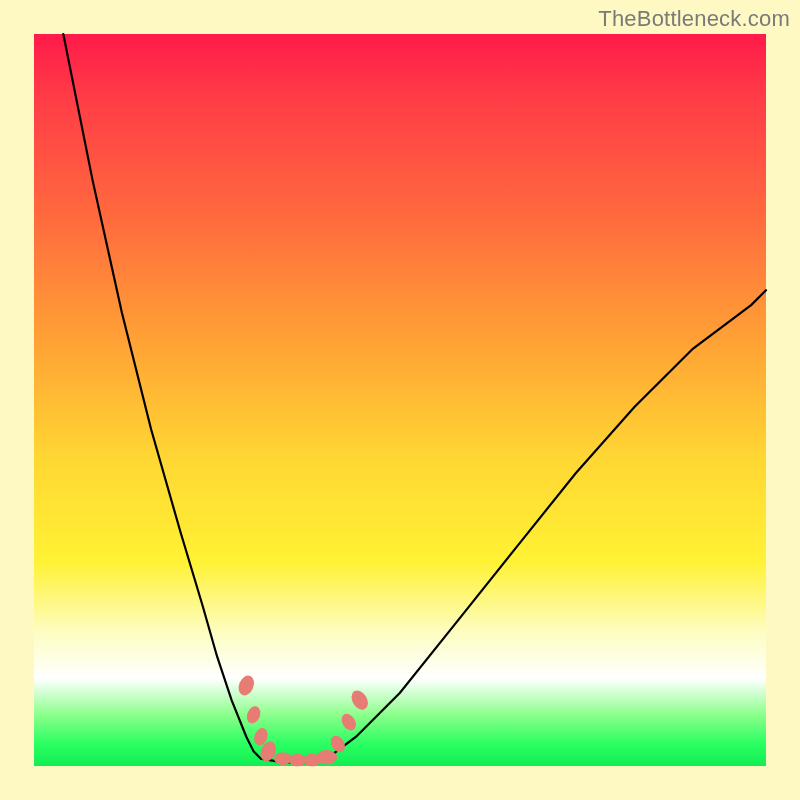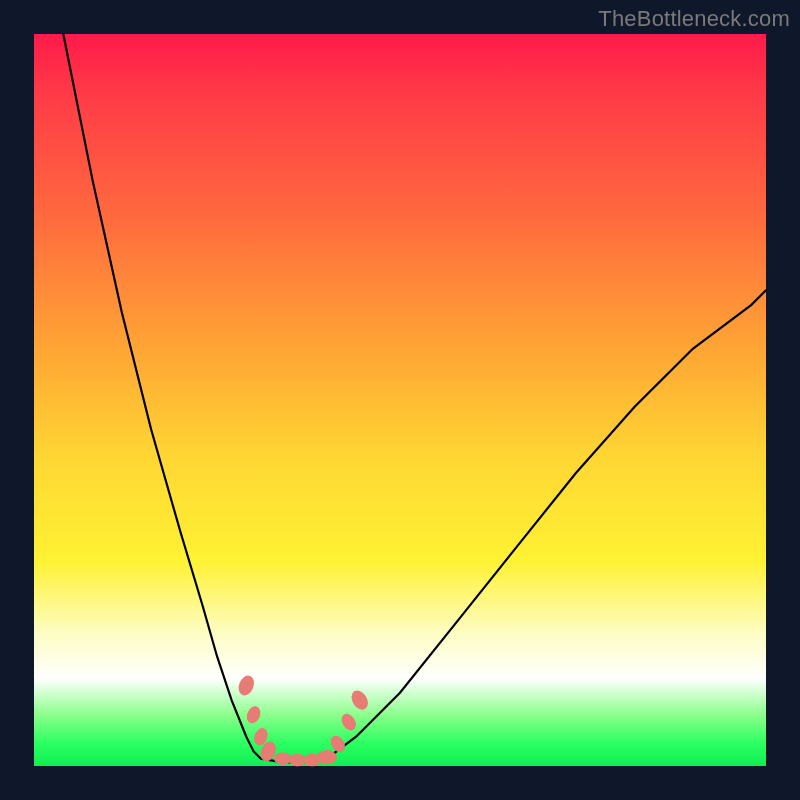--- a/index.html
+++ b/index.html
@@ -10,21 +10,21 @@
     background: #000;
     overflow: hidden;
     font-family: Arial, Helvetica, sans-serif;
   }
   .frame {
     position: absolute;
     top: 0;
     left: 0;
     width: 800px;
     height: 800px;
-    background: #0f172a;
+    background: #fef9c3;
   }
   .plot-area {
     position: absolute;
     top: 34px;
     left: 34px;
     width: 732px;
     height: 732px;
     
     background: linear-gradient(to bottom,
       #ff1a4a 0%,

